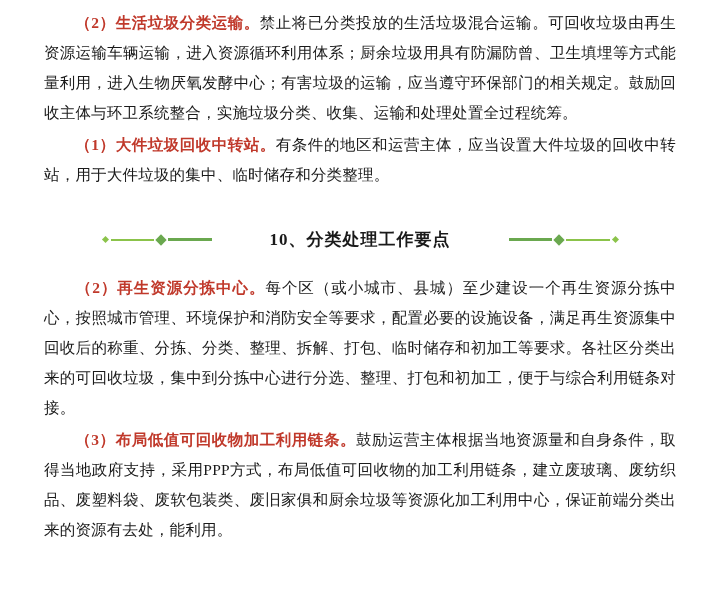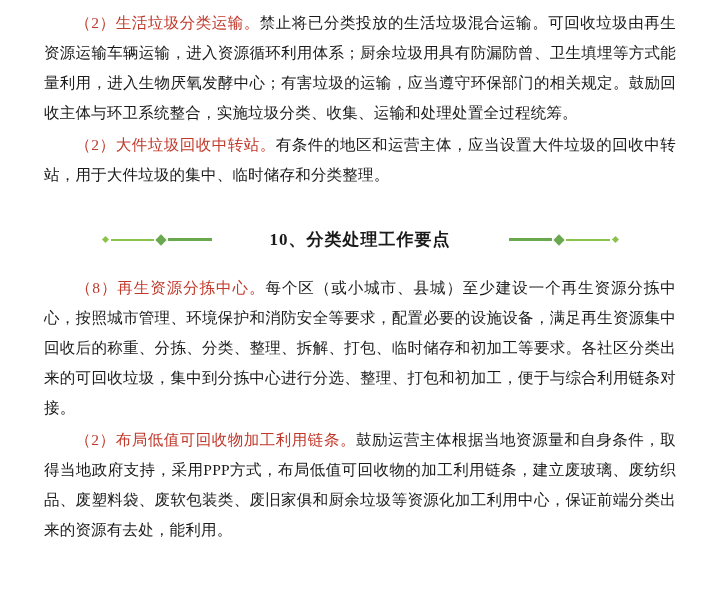--- a/index.html
+++ b/index.html
@@ -28,21 +28,21 @@
     text-justify: inter-ideograph;
     margin: 0 0 2px 0;
     letter-spacing: 0.2px;
   }
   .para .indent {
     display: inline-block;
     width: 2em;
   }
   .hl {
     color: #c0392b;
-    font-weight: normal;
+    font-weight: bold;
   }
   .spacer-lg { height: 26px; }
   .spacer-md { height: 18px; }
 
   
   .section-head {
     display: flex;
     align-items: center;
     justify-content: center;
     margin: 10px 0 4px 0;
@@ -90,21 +90,21 @@
 </head>
 <body>
 
 <div class="page">
 
   <p class="para">
     <span class="indent"></span><span class="hl">（2）生活垃圾分类运输。</span><span>禁止将已分类投放的生活垃圾混合运输。可回收垃圾由再生资源运输车辆运输，进入资源循环利用体系；厨余垃圾用具有防漏防曾、卫生填埋等方式能量利用，进入生物厌氧发酵中心；有害垃圾的运输，应当遵守环保部门的相关规定。鼓励回收主体与环卫系统整合，实施垃圾分类、收集、运输和处理处置全过程统筹。</span>
   </p>
 
   <p class="para">
-    <span class="indent"></span><span class="hl">（2）大件垃圾回收中转站。</span><span>有条件的地区和运营主体，应当设置大件垃圾的回收中转站，用于大件垃圾的集中、临时储存和分类整理。</span>
+    <span class="indent"></span><span class="hl">（1）大件垃圾回收中转站。</span><span>有条件的地区和运营主体，应当设置大件垃圾的回收中转站，用于大件垃圾的集中、临时储存和分类整理。</span>
   </p>
 
   <div class="spacer-lg"></div>
 
   <div class="section-head">
     <div class="rule-wrap left">
       <span class="diamond sm"></span>
       <span class="rule-line thin"></span>
       <span class="diamond"></span>
       <span class="rule-line"></span>
@@ -115,20 +115,20 @@
       <span class="diamond"></span>
       <span class="rule-line thin"></span>
       <span class="diamond sm"></span>
     </div>
   </div>
 
   <div class="spacer-md"></div>
 
 
   <p class="para">
-    <span class="indent"></span><span class="hl">（8）再生资源分拣中心。</span><span>每个区（或小城市、县城）至少建设一个再生资源分拣中心，按照城市管理、环境保护和消防安全等要求，配置必要的设施设备，满足再生资源集中回收后的称重、分拣、分类、整理、拆解、打包、临时储存和初加工等要求。各社区分类出来的可回收垃圾，集中到分拣中心进行分选、整理、打包和初加工，便于与综合利用链条对接。</span>
+    <span class="indent"></span><span class="hl">（2）再生资源分拣中心。</span><span>每个区（或小城市、县城）至少建设一个再生资源分拣中心，按照城市管理、环境保护和消防安全等要求，配置必要的设施设备，满足再生资源集中回收后的称重、分拣、分类、整理、拆解、打包、临时储存和初加工等要求。各社区分类出来的可回收垃圾，集中到分拣中心进行分选、整理、打包和初加工，便于与综合利用链条对接。</span>
   </p>
 
   <p class="para">
-    <span class="indent"></span><span class="hl">（2）布局低值可回收物加工利用链条。</span><span>鼓励运营主体根据当地资源量和自身条件，取得当地政府支持，采用PPP方式，布局低值可回收物的加工利用链条，建立废玻璃、废纺织品、废塑料袋、废软包装类、废旧家俱和厨余垃圾等资源化加工利用中心，保证前端分类出来的资源有去处，能利用。</span>
+    <span class="indent"></span><span class="hl">（3）布局低值可回收物加工利用链条。</span><span>鼓励运营主体根据当地资源量和自身条件，取得当地政府支持，采用PPP方式，布局低值可回收物的加工利用链条，建立废玻璃、废纺织品、废塑料袋、废软包装类、废旧家俱和厨余垃圾等资源化加工利用中心，保证前端分类出来的资源有去处，能利用。</span>
   </p>
 
 </div>
 
 </body></html>

